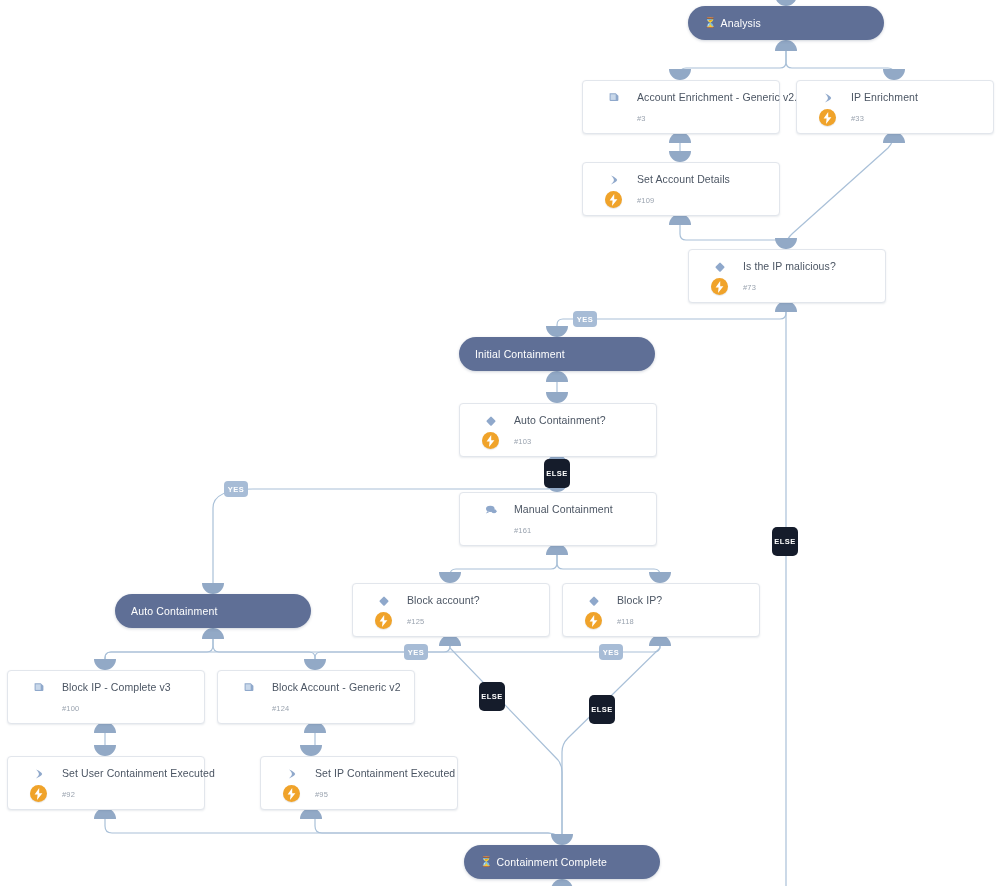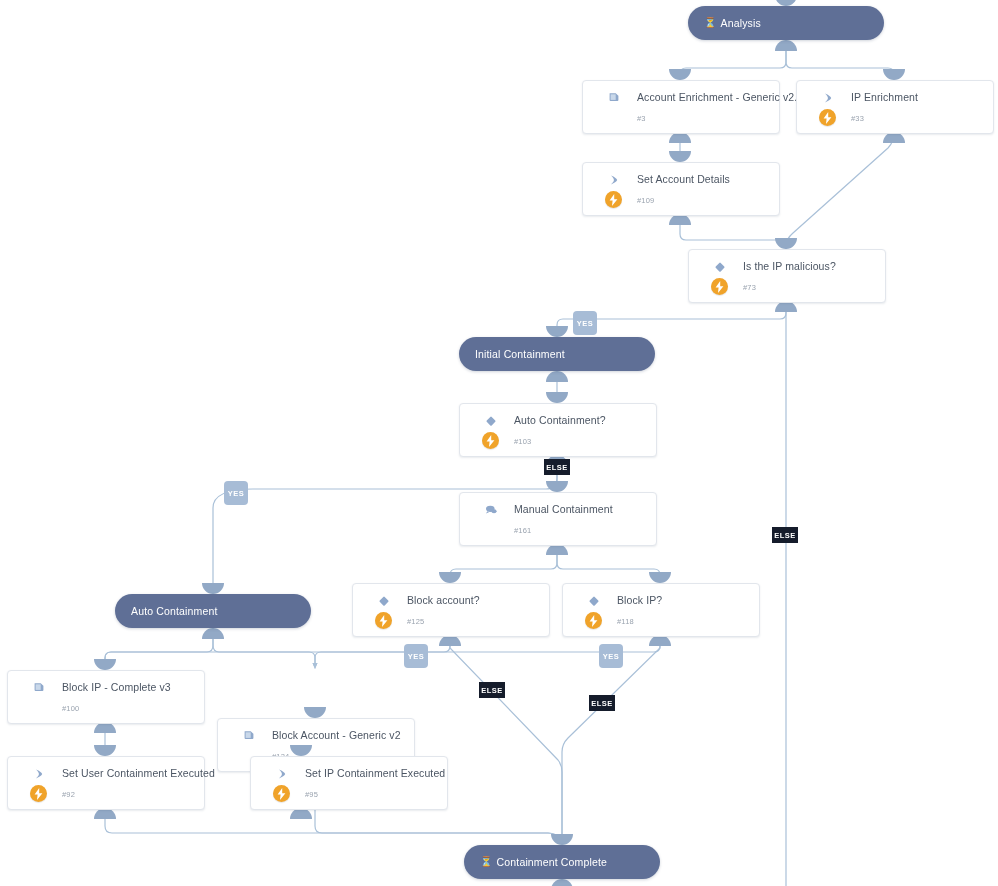--- a/index.html
+++ b/index.html
@@ -127,28 +127,28 @@
     display: flex;
     align-items: center;
     justify-content: center;
     box-sizing: border-box;
   }
   .badge.yes {
     background: #a7bcd6;
     color: #ffffff;
     border-radius: 4px;
     width: 24px;
-    height: 24px;
+    height: 16px;
   }
   .badge.else {
     background: #151c2b;
     color: #ffffff;
-    border-radius: 0;
+    border-radius: 5px;
     width: 26px;
-    height: 16px;
+    height: 29px;
   }
 </style>
 </head>
 <body>
 
 <div id="canvas">
 
   <svg id="edges" viewBox="0 0 998 886" xmlns="http://www.w3.org/2000/svg">
     <defs>
       <marker id="arrow" markerWidth="7" markerHeight="7" refX="3.3" refY="3" orient="auto" markerUnits="userSpaceOnUse">
@@ -387,21 +387,21 @@
         <svg width="14" height="14" viewBox="0 0 14 14">
             <path d="M2.6 2.2h6.1l2.7 2.6v4.3a.9.9 0 0 1-.9.9H3.5a.9.9 0 0 1-.9-.9z" fill="#8fa8cb"></path>
             <path d="M3.6 3.3h5.1v5.6H3.6z" fill="#c9d8ea"></path>
           </svg>
       </span>
       <span class="card-title">Block IP - Complete v3</span>
       <span class="card-id">#100</span>
     </div>
   </div>
 
-  <div class="node" style="left:217px; top:670px;margin-top:48px;">
+  <div class="node" style="left:217px; top:670px;">
     <div class="knob top" style="left:87px; top:-11px;"></div>
     <div class="knob bottom" style="left:87px; top:52px;"></div>
     <div class="card">
       <span class="card-icon">
         <svg width="14" height="14" viewBox="0 0 14 14">
             <path d="M2.6 2.2h6.1l2.7 2.6v4.3a.9.9 0 0 1-.9.9H3.5a.9.9 0 0 1-.9-.9z" fill="#8fa8cb"></path>
             <path d="M3.6 3.3h5.1v5.6H3.6z" fill="#c9d8ea"></path>
           </svg>
       </span>
       <span class="card-title">Block Account - Generic v2</span>
@@ -421,21 +421,21 @@
       <span class="card-title">Set User Containment Executed</span>
       <span class="bolt">
         <svg width="9" height="12" viewBox="0 0 9 12">
             <path d="M5.2 0 0.6 6.4h3L3 12 8.4 5.2h-3.2z" fill="#ffffff"></path>
           </svg>
       </span>
       <span class="card-id">#92</span>
     </div>
   </div>
 
-  <div class="node" style="left:203px; top:756px;padding-left:47px;">
+  <div class="node" style="left:213px; top:756px;padding-left:47px;">
     <div class="knob top" style="left:87px; top:-11px;"></div>
     <div class="knob bottom" style="left:87px; top:52px;"></div>
     <div class="card">
       <span class="card-icon">
         <svg width="14" height="14" viewBox="0 0 14 14">
             <path d="M4 2.6 C7.6 4.1 9.4 5.4 10.2 7 C9.4 8.6 7.6 9.9 4 11.4 C6 9.4 6.9 8.2 6.9 7 C6.9 5.8 6 4.6 4 2.6 Z" fill="#8fa8cb"></path>
           </svg>
       </span>
       <span class="card-title">Set IP Containment Executed</span>
       <span class="bolt">

